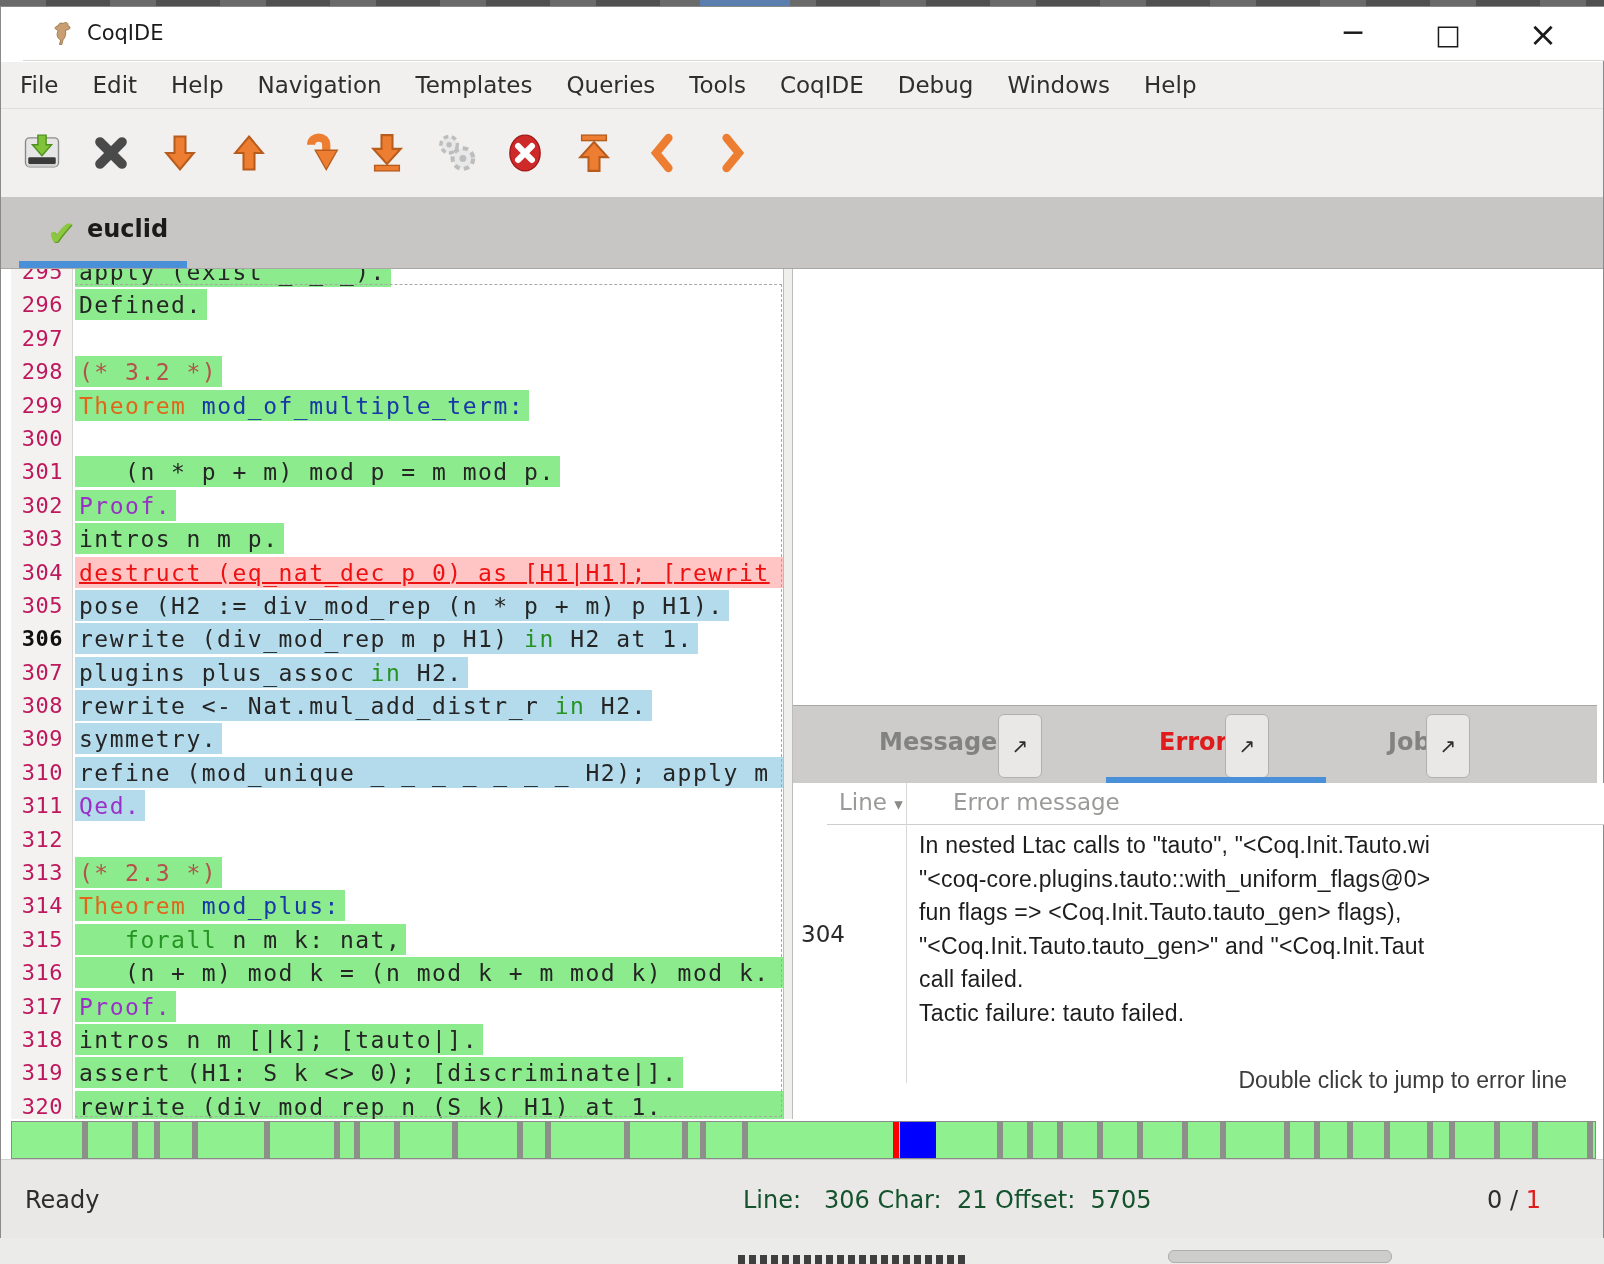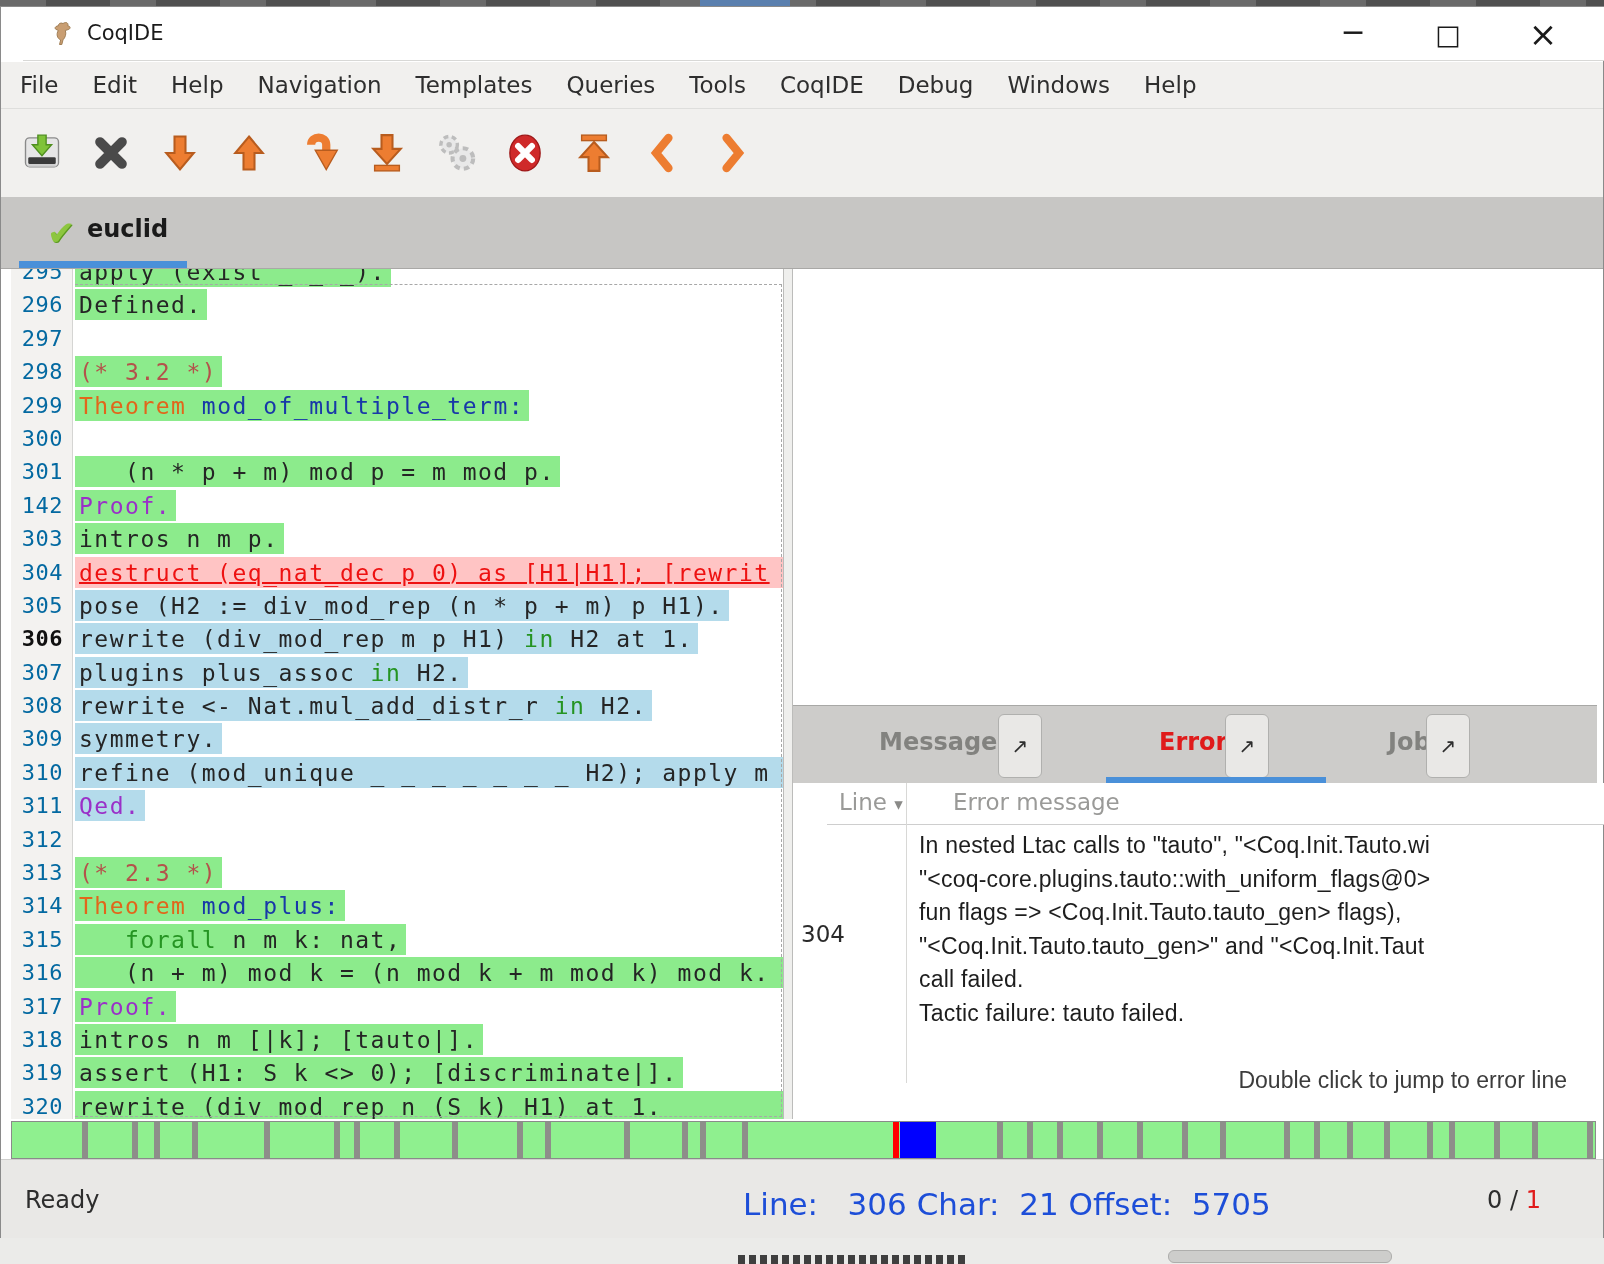--- a/index.html
+++ b/index.html
@@ -50,21 +50,21 @@
   #tab-underline { position:absolute; left:18px; top:64px; width:168px; height:7px; background:#4a90d9; }
 
   
   #main { left:0; top:262px; width:100%; height:850px; background:#ffffff; }
   #editor { position:absolute; left:10px; top:0; width:772px; height:850px; background:#fff; overflow:hidden; }
   #gutterbg { position:absolute; left:0; top:0; width:62px; height:850px; background:#f3f2f0;
               border-right:1px solid #d5d5d3; }
   #codewrap { position:absolute; left:0; top:-13px; width:772px; }
   .crow { height:33.4px; position:relative; }
   .lnum { position:absolute; left:0; top:3px; width:52px; text-align:right;
-          font-family:"DejaVu Sans Mono", monospace; font-size:22px; letter-spacing:0.5px; color:#0369a1; }
+          font-family:"DejaVu Sans Mono", monospace; font-size:22px; letter-spacing:0.5px; color:#be185d; }
   .lnum.cur { font-weight:bold; color:#101010; }
   .code-text { margin-left:64px; display:inline-block; padding:3px 5px 2px 4px; white-space:pre;
           font-family:"DejaVu Sans Mono", monospace; font-size:23px; letter-spacing:1.5px; color:#252525; }
   .code-text.fullw { display:block; }
   .hl-green { background:#8ceb8c; }
   .hl-blue  { background:#b4dbeb; }
   .hl-red   { background:#ffc4c4; }
   .tk-kw { color:#e1661b; }
   .tk-id { color:#1838a8; }
   .tk-g  { color:#259422; }
@@ -106,21 +106,21 @@
   
   #progress { left:10px; top:1114px; width:1585px; height:38px; background:#8ff08f;
               border:1px solid #8a8a8a; overflow:hidden; }
   .pdiv { position:absolute; top:0; width:6px; height:38px; background:#8e8e8a; }
   .pmark { position:absolute; top:0; height:38px; }
 
   
   #statusbar { left:0; top:1152px; width:100%; height:79px; background:#e9e8e6;
                border-top:1px solid #cfcfcd; }
   #status-ready { position:absolute; left:24px; top:26px; font-size:24px; color:#2d2d2d; }
-  #status-pos { position:absolute; left:742px; top:26px; font-size:31px; color:#1d4ed8; white-space:pre; }
+  #status-pos { position:absolute; left:742px; top:26px; font-size:24px; color:#14532d; white-space:pre; }
   #status-count { position:absolute; left:1486px; top:26px; font-size:24px; color:#2d2d2d; white-space:pre; }
   #status-count .errn { color:#e01b1b; }
 </style>
 </head>
 <body>
 
 <div id="top-strip" class="abs">
     <span class="blue-frag"></span>
   </div>
 
@@ -235,21 +235,21 @@
       <div id="codewrap">
           <div class="crow"><span class="lnum">295</span><span class="code-text hl-green"><span>apply (exist _ _ _).</span></span></div>
           <div class="crow"><span class="lnum">296</span><span class="code-text hl-green"><span>Defined.</span></span></div>
           <div class="crow">
             <span class="lnum">297</span>
           </div>
           <div class="crow"><span class="lnum">298</span><span class="code-text hl-green"><span class="tk-c">(* 3.2 *)</span></span></div>
           <div class="crow"><span class="lnum">299</span><span class="code-text hl-green"><span class="tk-kw">Theorem </span><span class="tk-id">mod_of_multiple_term:</span></span></div>
           <div class="crow"><span class="lnum">300</span></div>
           <div class="crow"><span class="lnum">301</span><span class="code-text hl-green"><span>   (n * p + m) mod p = m mod p.</span></span></div>
-          <div class="crow"><span class="lnum">142</span><span class="code-text hl-green"><span class="tk-p">Proof.</span></span></div>
+          <div class="crow"><span class="lnum">302</span><span class="code-text hl-green"><span class="tk-p">Proof.</span></span></div>
           <div class="crow"><span class="lnum">303</span><span class="code-text hl-green"><span>intros n m p.</span></span></div>
           <div class="crow">
             <span class="lnum">304</span>
             <span class="code-text hl-red fullw"><span class="tk-err">destruct (eq_nat_dec p 0) as [H1|H1]; [rewrit</span></span>
           </div>
           <div class="crow"><span class="lnum">305</span><span class="code-text hl-blue"><span>pose (H2 := div_mod_rep (n * p + m) p H1).</span></span></div>
           <div class="crow"><span class="lnum cur">306</span><span class="code-text hl-blue"><span>rewrite (div_mod_rep m p H1) </span><span class="tk-g">in</span><span> H2 at 1.</span></span></div>
           <div class="crow"><span class="lnum">307</span><span class="code-text hl-blue"><span>plugins plus_assoc </span><span class="tk-g">in</span><span> H2.</span></span></div>
           <div class="crow"><span class="lnum">308</span><span class="code-text hl-blue"><span>rewrite &lt;- Nat.mul_add_distr_r </span><span class="tk-g">in</span><span> H2.</span></span></div>
           <div class="crow"><span class="lnum">309</span><span class="code-text hl-blue"><span>symmetry.</span></span></div>

